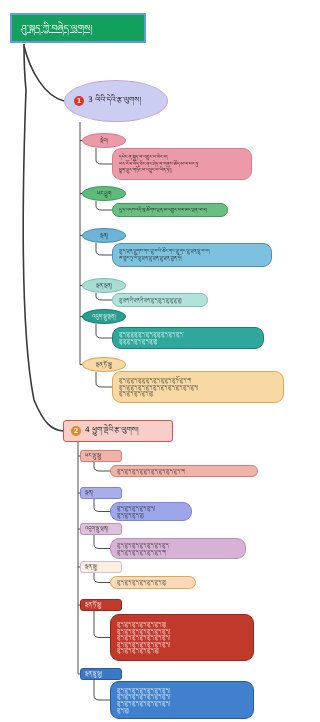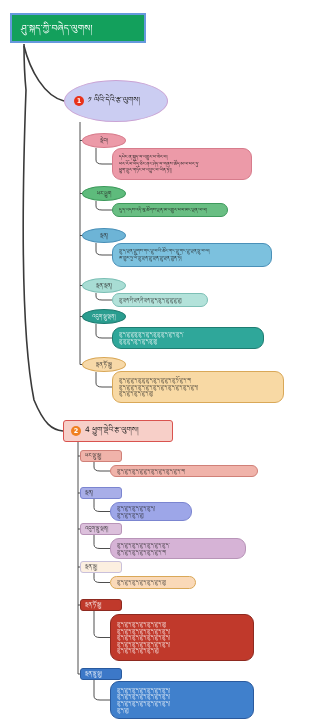--- a/index.html
+++ b/index.html
@@ -16,20 +16,21 @@
   .node{position:absolute;box-sizing:border-box;}
 
   
   .root{
     left:10px;top:13px;width:136px;height:30px;
     background:#13A05C;border:2px solid #6699DD;
     display:flex;align-items:center;
     padding-left:9px;
     color:#ffffff;font-size:9px;line-height:1.15;
     letter-spacing:.2px;
+    text-decoration:underline;
   }
 
   
   .branch-ellipse{
     left:64px;top:80px;width:104px;height:42px;
     background:#CBCDF2;border:1px solid #C9A3D4;
     border-radius:50%;
     display:flex;align-items:center;gap:4px;
     padding-left:9px;
     color:#222;font-size:7.5px;
@@ -122,21 +123,21 @@
         <path d="M94,680 L94,696 Q94,700 100,700 L110,700"></path>
       </g>
   </svg>
 
   <div class="node root">
     <span>ཤུ་སྐད་ཀྱི་བཞེད་ལུགས།</span>
   </div>
 
   <div class="node branch-ellipse">
     <span class="badge red">1</span>
-    <span>༡ ལིའི་དེའི་རྩ་ལུགས།</span>
+    <span>3 ལིའི་དེའི་རྩ་ལུགས།</span>
   </div>
 
   <div class="node branch-rect">
     <span class="badge orange">2</span>
     <span>4 ཕྱུག་ལྡེའི་རྩ་ལུགས།</span>
   </div>
 
   <div id="dynamic-nodes">
       <div class="node lbl-ell" style="left: 82px; top: 133px; width: 44px; height: 15px; background: rgb(236, 154, 168); border: 1px solid rgb(215, 124, 140); color: rgb(42, 42, 42);">
         <span>ལྡེབ།</span>

